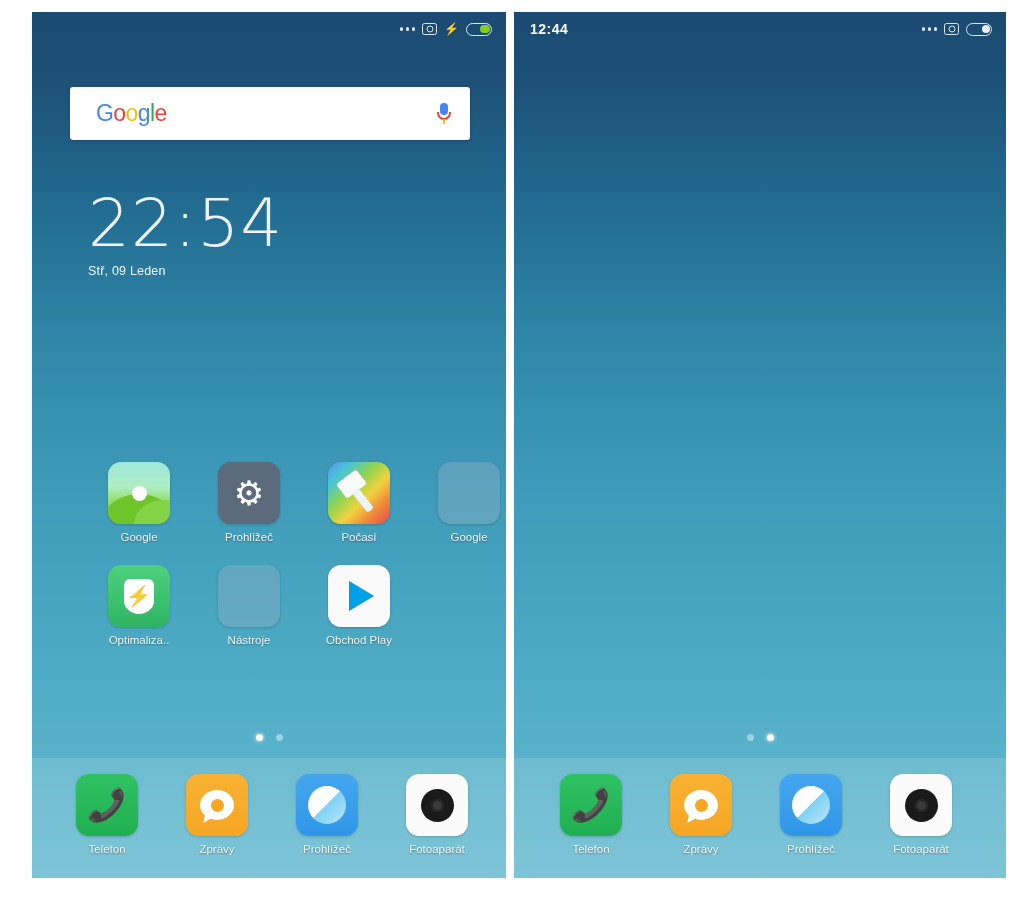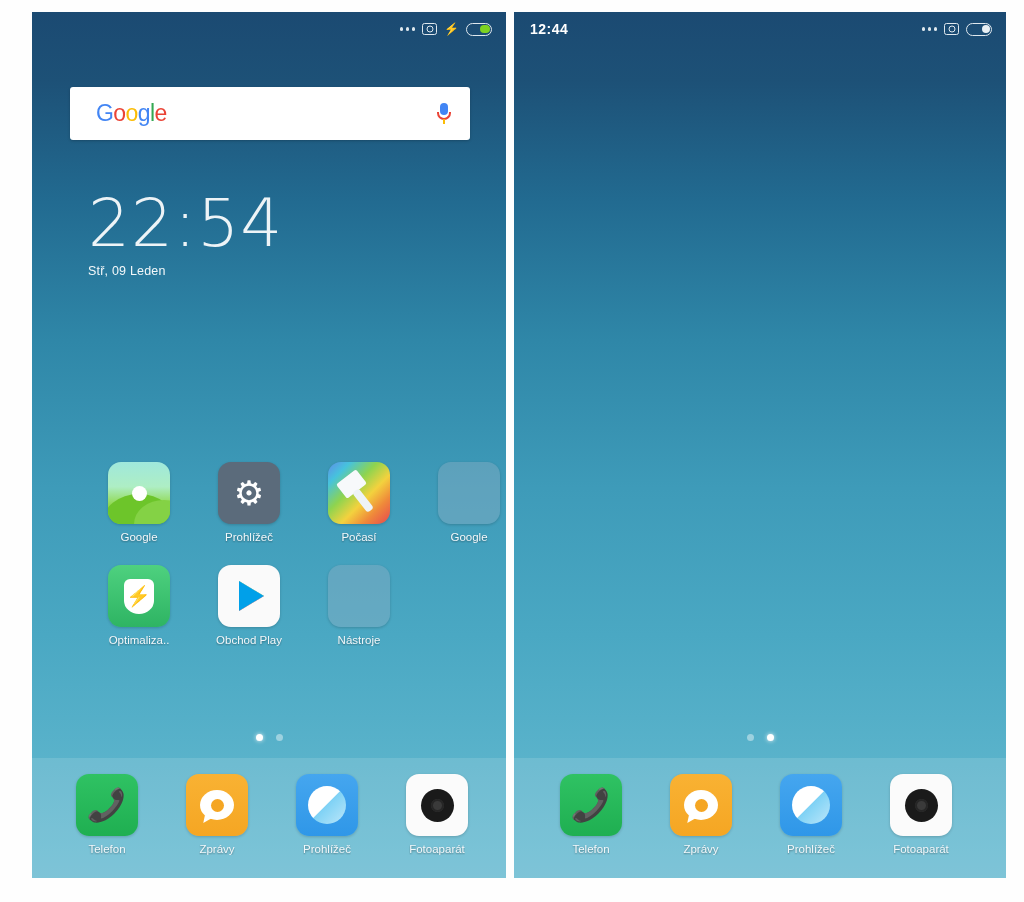--- a/index.html
+++ b/index.html
@@ -311,41 +311,41 @@
       <div class="app">
         <div class="icon i-optimize">
           <div class="shield">
               <div class="bolt">⚡</div>
             </div>
         </div>
         <div class="label">Optimaliza..</div>
       </div>
 
       <div class="app">
-        <div class="icon i-play">
-            <div class="tri"></div>
-          </div>
-        <div class="label">Obchod Play</div>
-      </div>
-
-      <div class="app">
         <div class="icon folder" id="folder-tools">
             <div class="m" style="background: rgb(74, 144, 217);"></div>
             <div class="m" style="background: rgb(240, 128, 60);"></div>
             <div class="m" style="background: rgb(74, 168, 224);"></div>
             <div class="m" style="background: rgb(247, 247, 247);"></div>
             <div class="m" style="background: rgb(91, 191, 106);"></div>
             <div class="m" style="background: rgb(242, 169, 59);"></div>
             <div class="m" style="background: rgb(63, 182, 196);"></div>
             <div class="m" style="background: rgb(74, 144, 217);"></div>
             <div class="m" style="background: rgb(239, 107, 74);"></div>
           </div>
         <div class="label">Nástroje</div>
       </div>
 
+      <div class="app">
+        <div class="icon i-play">
+            <div class="tri"></div>
+          </div>
+        <div class="label">Obchod Play</div>
+      </div>
+
     </div>
 
     <div class="dots" id="dots-left">
       <div class="dot on"></div>
       <div class="dot"></div>
     </div>
 
     <div class="dock">
       <div class="app">
         <div class="icon i-phone">

